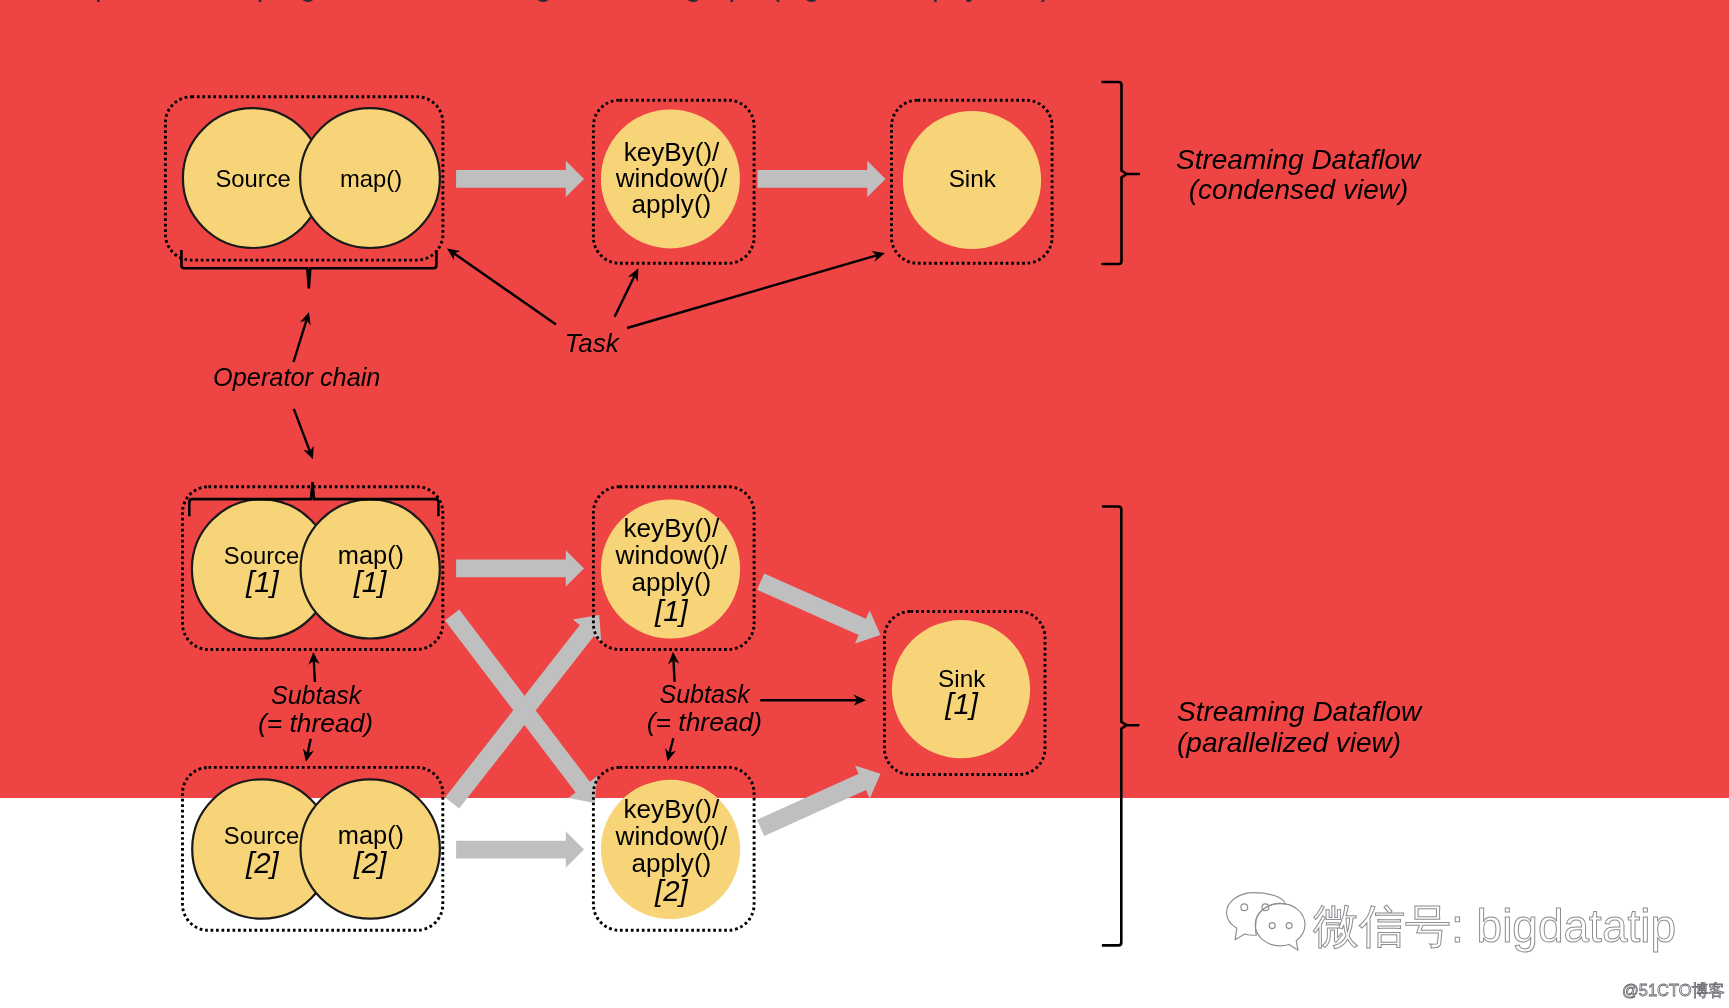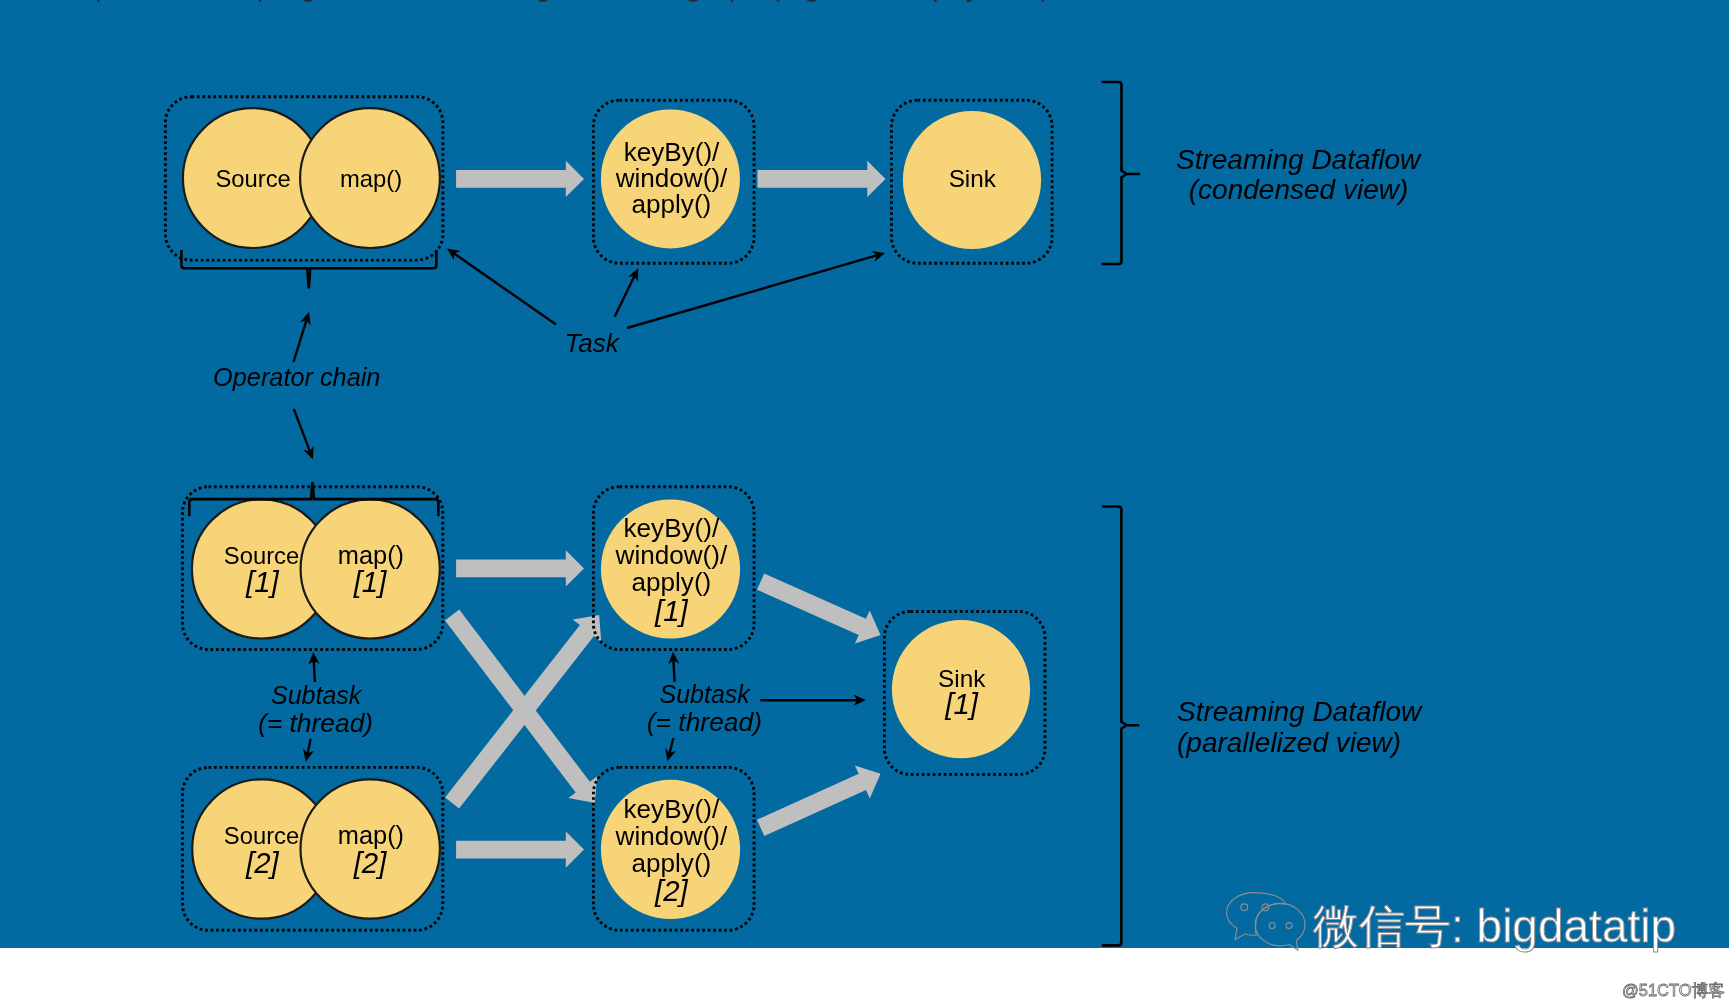--- a/index.html
+++ b/index.html
@@ -1,18 +1,18 @@
 <!DOCTYPE html>
 <html><head>
 <meta charset="utf-8">
 <title>Streaming Dataflow</title>
 <style>
   html,body{margin:0;padding:0;background:#ffffff;}
   body{width:1729px;height:1008px;overflow:hidden;font-family:"Liberation Sans",sans-serif;}
-  #stage{position:relative;width:1729px;height:948px;background:#0369a1;}
+  #stage{position:relative;width:1729px;height:798px;background:#ef4444;}
   svg#diagram{position:absolute;left:0;top:0;width:1729px;height:1008px;display:block;}
   .nodeLabel{font-family:"Liberation Sans",sans-serif;font-size:24px;fill:#000;text-anchor:middle;}
   .idxLabel{font-family:"Liberation Sans",sans-serif;font-size:24px;font-style:italic;fill:#000;text-anchor:middle;}
   .annot{font-family:"Liberation Sans",sans-serif;font-style:italic;fill:#000;}
 </style>
 </head>
 <body>
 
 <div id="stage">
   <svg id="diagram" viewBox="0 0 1729 1008">

